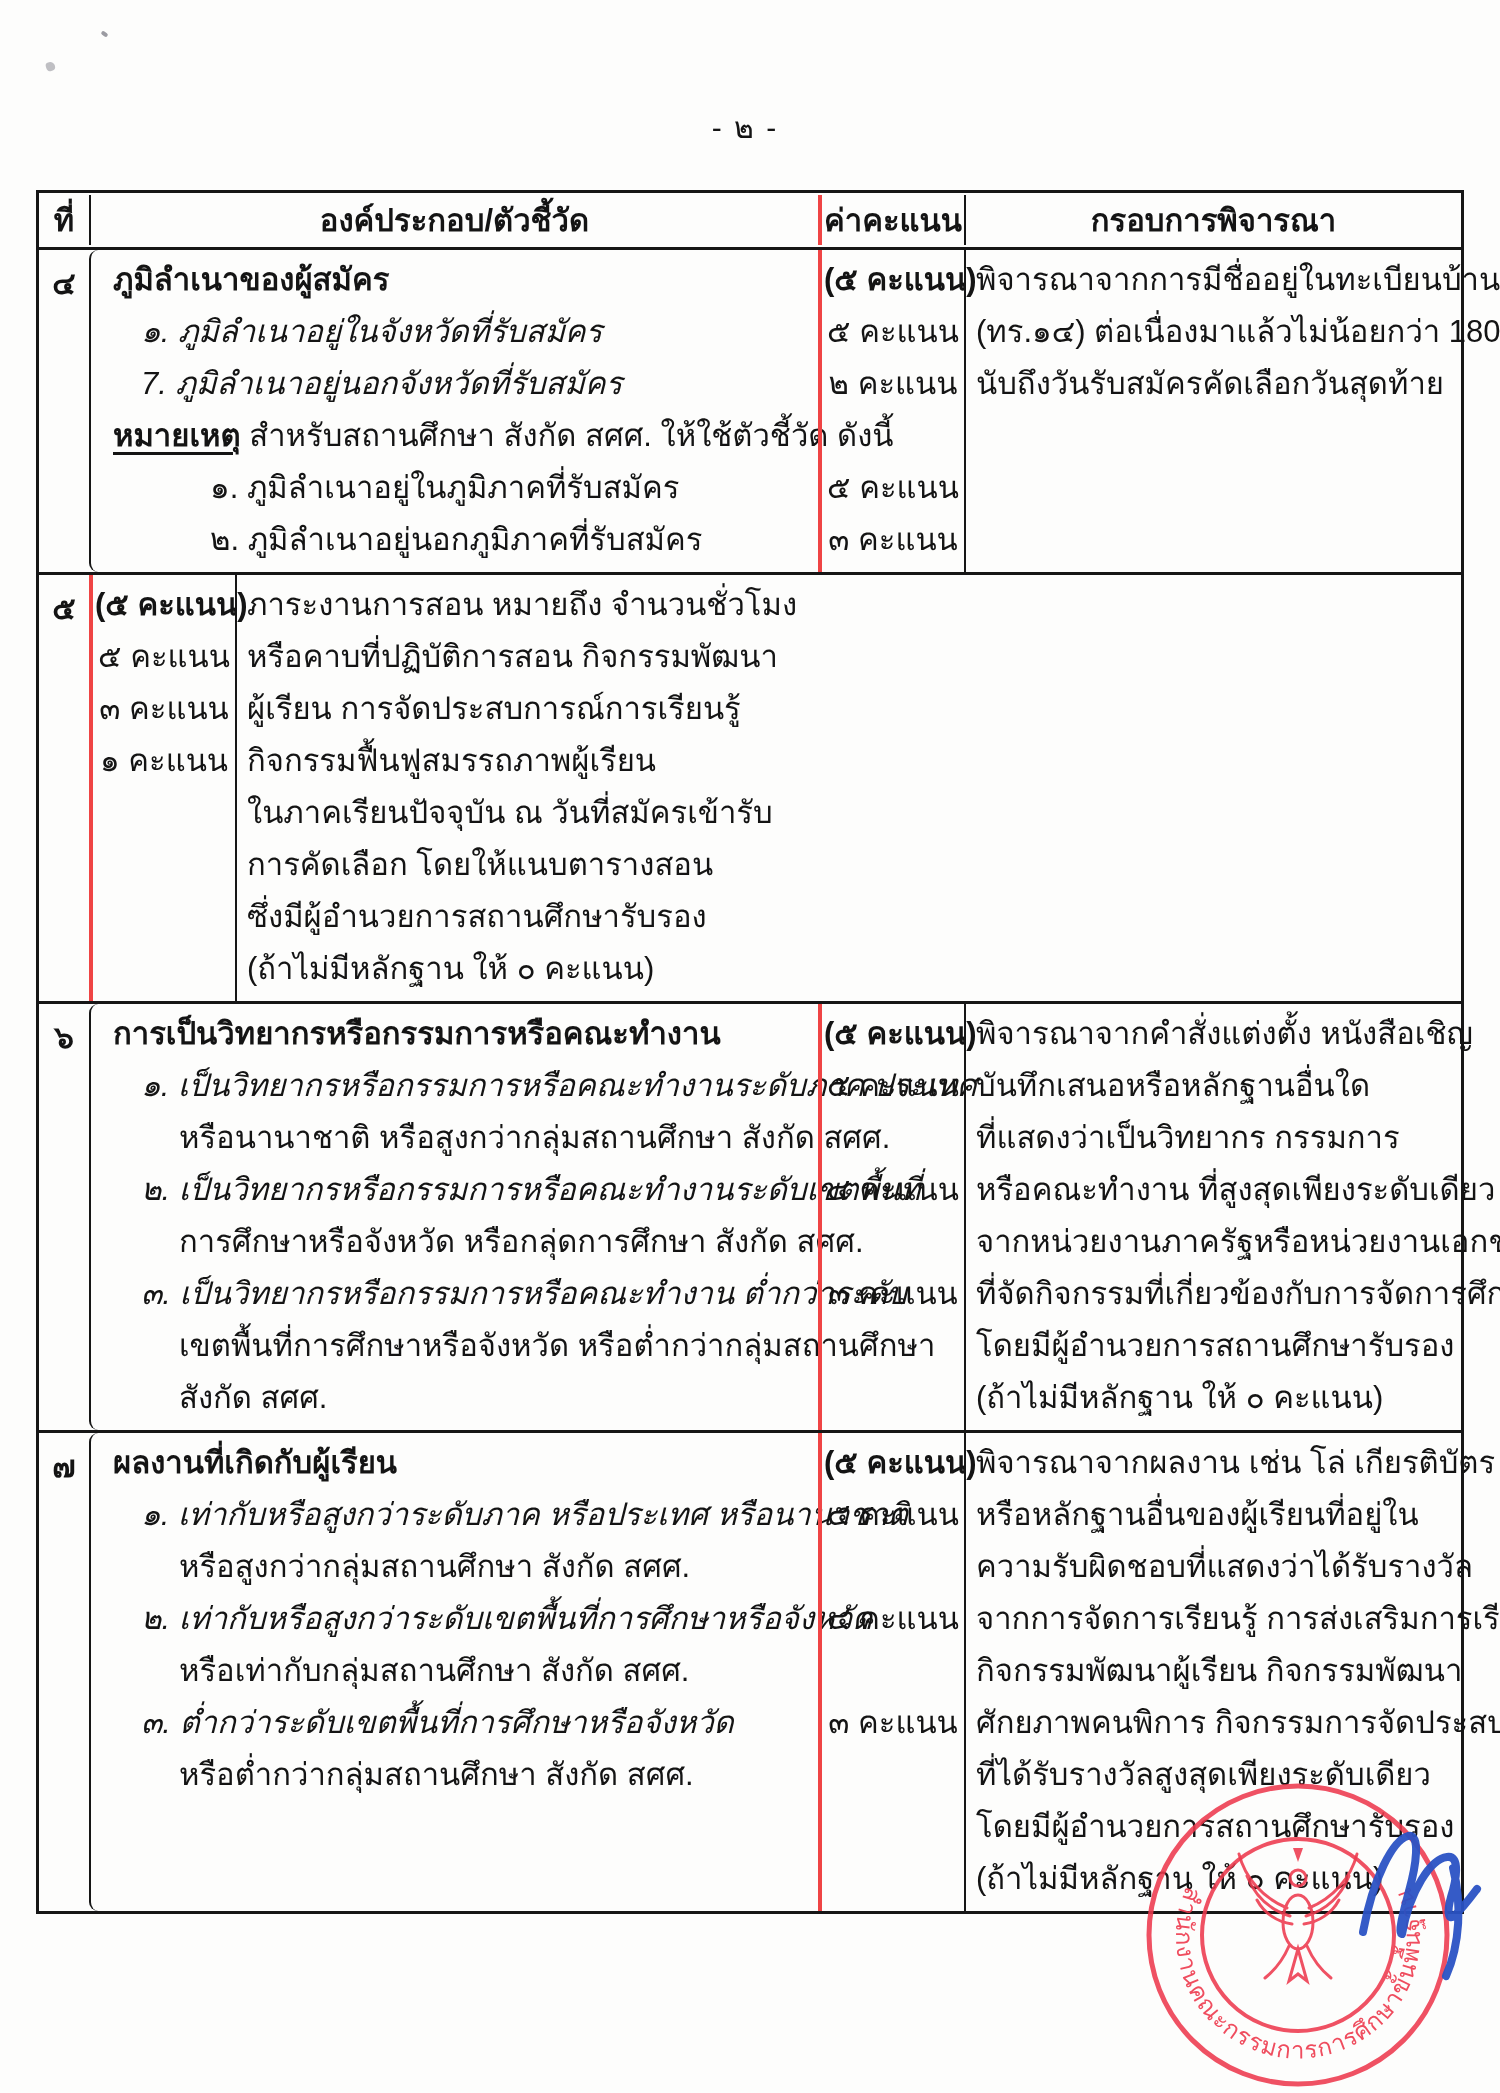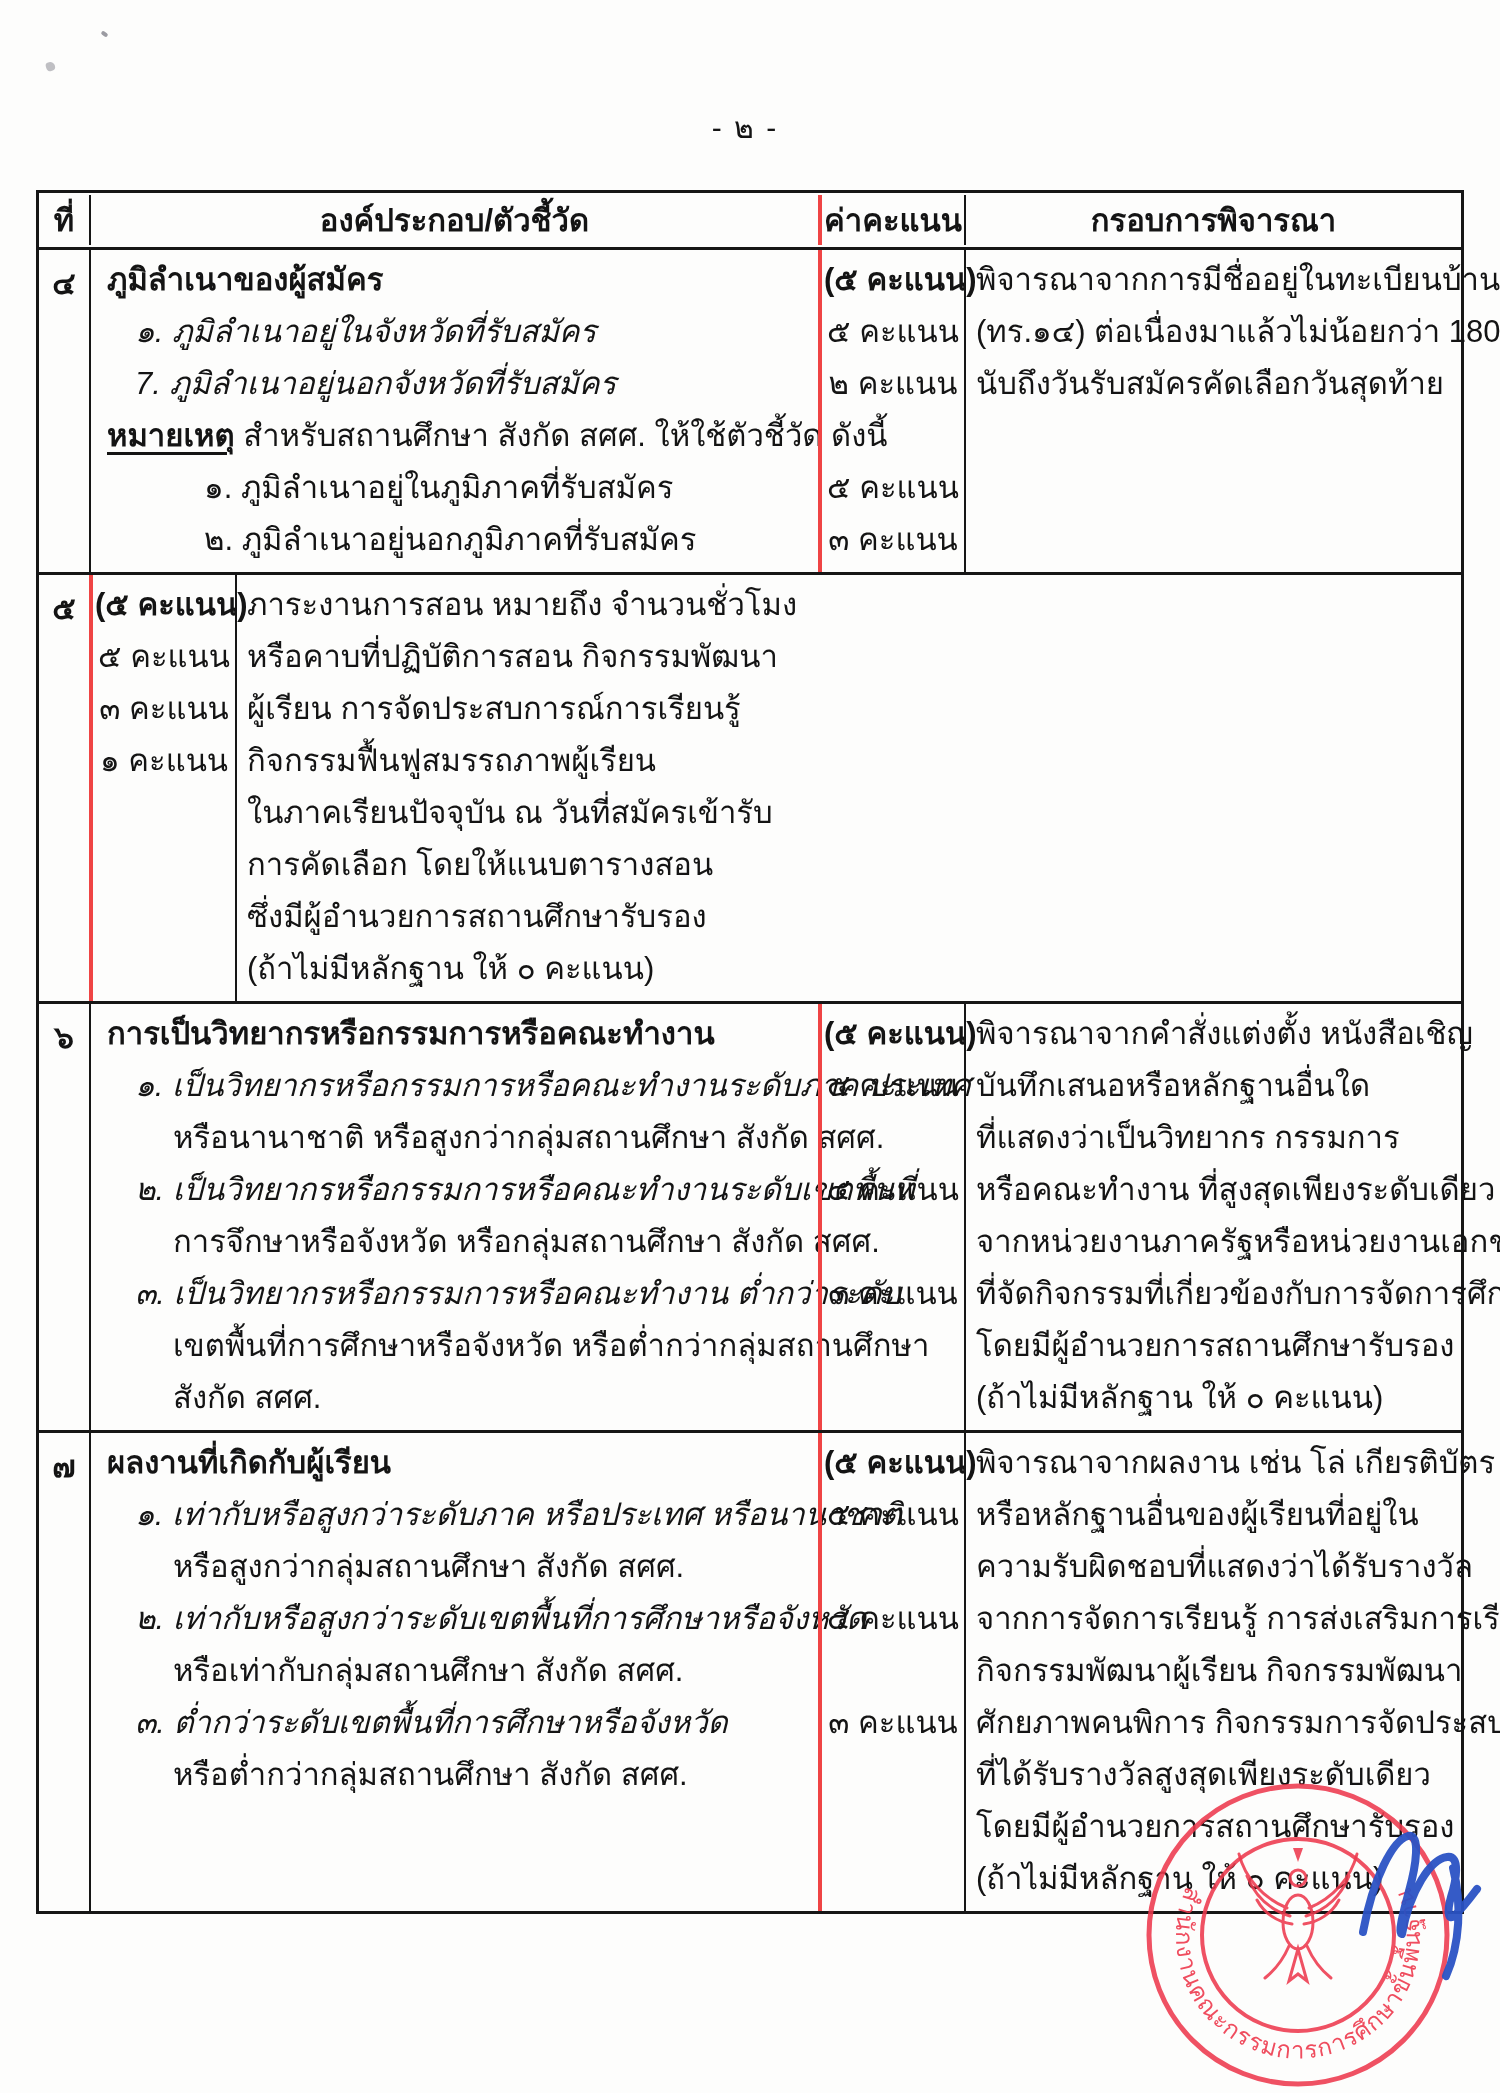--- a/index.html
+++ b/index.html
@@ -25,21 +25,21 @@
   .thead .hcell{font-size:31px;text-align:center;box-sizing:border-box;}
   .cell{box-sizing:border-box;}
   .h-no,.c-no{width:50px;flex:0 0 50px;}
   .h-ind,.c-ind{width:729px;flex:0 0 729px;border-left:2px solid #161616;}
   .h-score,.c-score{width:146px;flex:0 0 146px;border-left:4px solid #ef4444;}
   .h-crit,.c-crit{flex:1 1 auto;border-left:2px solid #161616;}
 
   .trow{display:flex;align-items:stretch;}
   .trow + .trow{border-top:3px solid #161616;}
   .c-no{font-weight:bold;text-align:center;font-size:31px;padding-top:8px;}
-  .c-ind{padding:4px 4px 6px 8px;}
+  .c-ind{padding:4px 4px 6px 14px;border-radius:9px;}
   .c-score{padding:4px 2px 6px 2px;text-align:center;}
   .c-crit{padding:4px 4px 6px 10px;}
 
   .line{height:52px;line-height:52px;font-size:31px;white-space:nowrap;overflow:visible;}
   .line.title{padding-left:8px;font-weight:bold;}
   .line.item{padding-left:36px;font-style:italic;}
   .line.wrap{padding-left:74px;}
   .line.note{padding-left:8px;}
   .line.subitem{padding-left:105px;}
   .note-prefix{font-weight:bold;text-decoration:underline;text-underline-offset:6px;margin-top:18px;}
@@ -108,21 +108,21 @@
             <div class="line">(ถ้าไม่มีหลักฐาน ให้ ๐ คะแนน)</div>
           </div>
         </div>
         <div class="trow">
           <div class="cell c-no">๖</div>
           <div class="cell c-ind">
             <div class="line title">การเป็นวิทยากรหรือกรรมการหรือคณะทำงาน</div>
             <div class="line item">๑. เป็นวิทยากรหรือกรรมการหรือคณะทำงานระดับภาค ประเทศ</div>
             <div class="line wrap">หรือนานาชาติ หรือสูงกว่ากลุ่มสถานศึกษา สังกัด สศศ.</div>
             <div class="line item">๒. เป็นวิทยากรหรือกรรมการหรือคณะทำงานระดับเขตพื้นที่</div>
-            <div class="line wrap">การจึกษาหรือจังหวัด หรือกลุ่มสถานศึกษา สังกัด สศศ.</div>
+            <div class="line wrap">การศึกษาหรือจังหวัด หรือกลุ่ดการศึกษา สังกัด สศศ.</div>
             <div class="line item">๓. เป็นวิทยากรหรือกรรมการหรือคณะทำงาน ต่ำกว่าระดับ</div>
             <div class="line wrap">เขตพื้นที่การศึกษาหรือจังหวัด หรือต่ำกว่ากลุ่มสถานศึกษา</div>
             <div class="line wrap">สังกัด สศศ.</div>
           </div>
           <div class="cell c-score">
             <div class="line score-line bold">(๕ คะแนน)</div>
             <div class="line score-line">๕ คะแนน</div>
             <div class="line score-line">&nbsp;</div>
             <div class="line score-line">๔ คะแนน</div>
             <div class="line score-line">&nbsp;</div>

